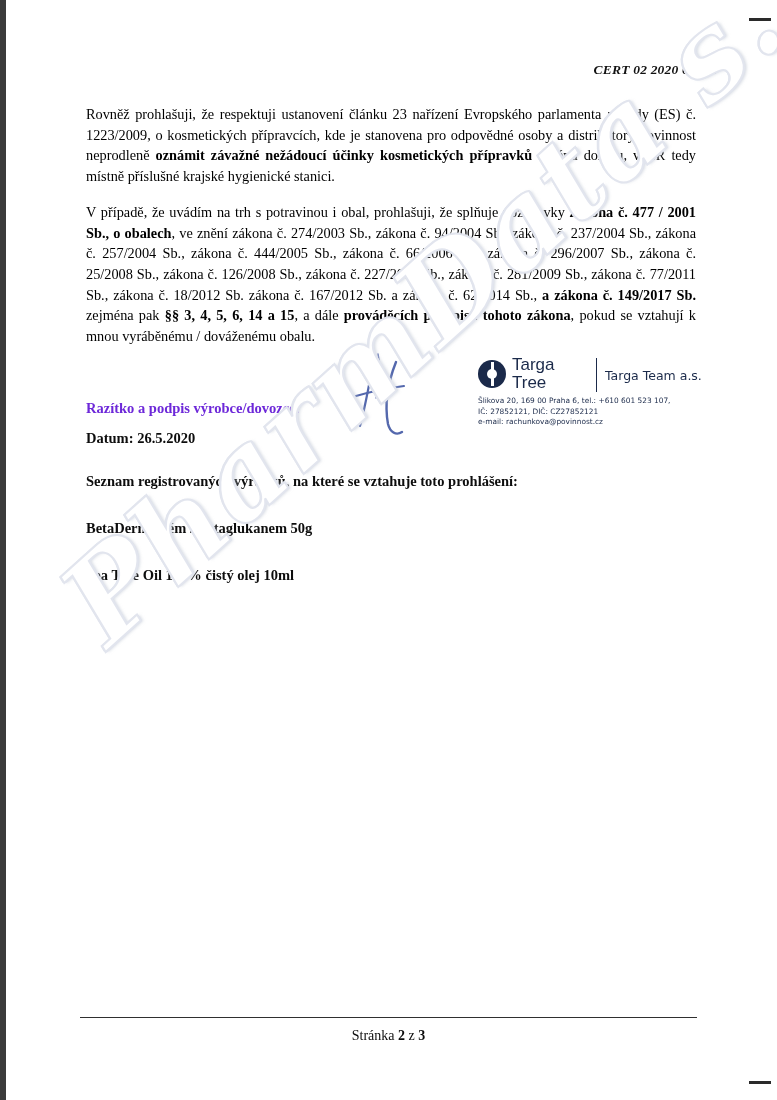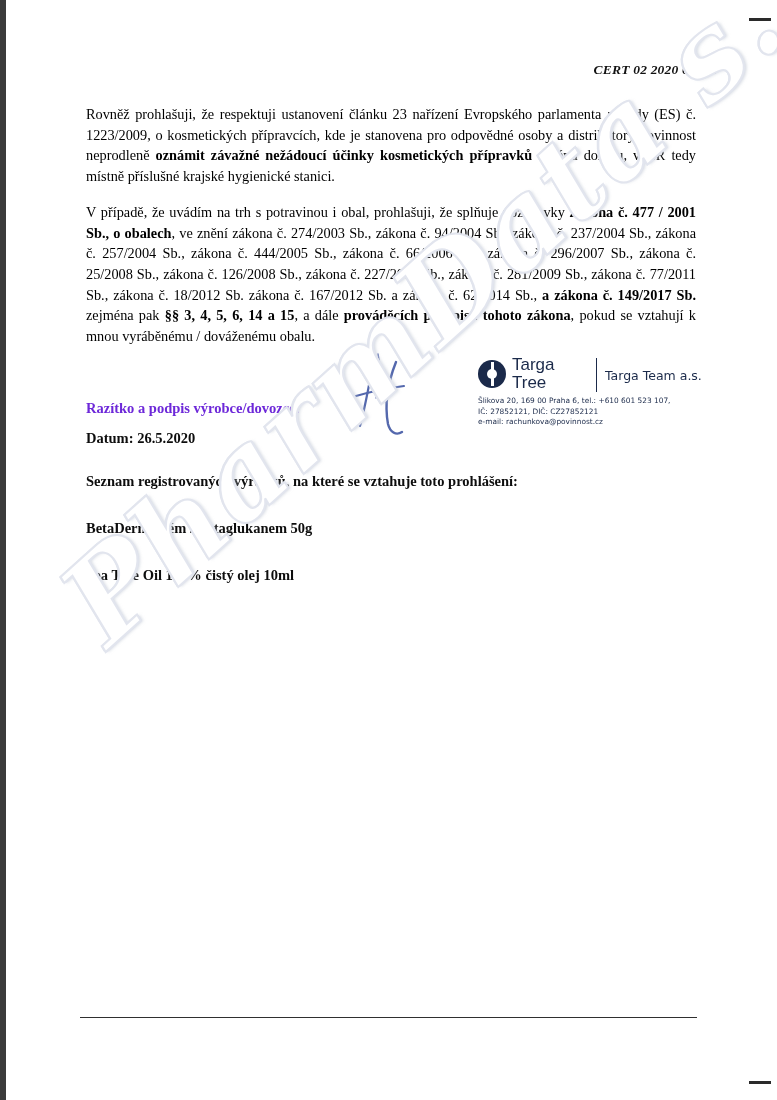--- a/index.html
+++ b/index.html
@@ -273,14 +273,17 @@
     <p class="line-bold sp2">Seznam registrovaných výrobků, na které se vztahuje toto prohlášení:</p>
     <p class="line-bold sp2">BetaDerm krém s betaglukanem 50g</p>
     <p class="line-bold">Tea Tree Oil 100% čistý olej 10ml</p>
   </div>
 
   <div class="watermark">
     <span>PharmData s.r.o.</span>
   </div>
 
   <div class="footer-rule"></div>
+  <div class="footer-text">
+    <span>Stránka </span><b>2</b><span> z </span><b>3</b>
+  </div>
 
 </div>
 
 </body></html>

